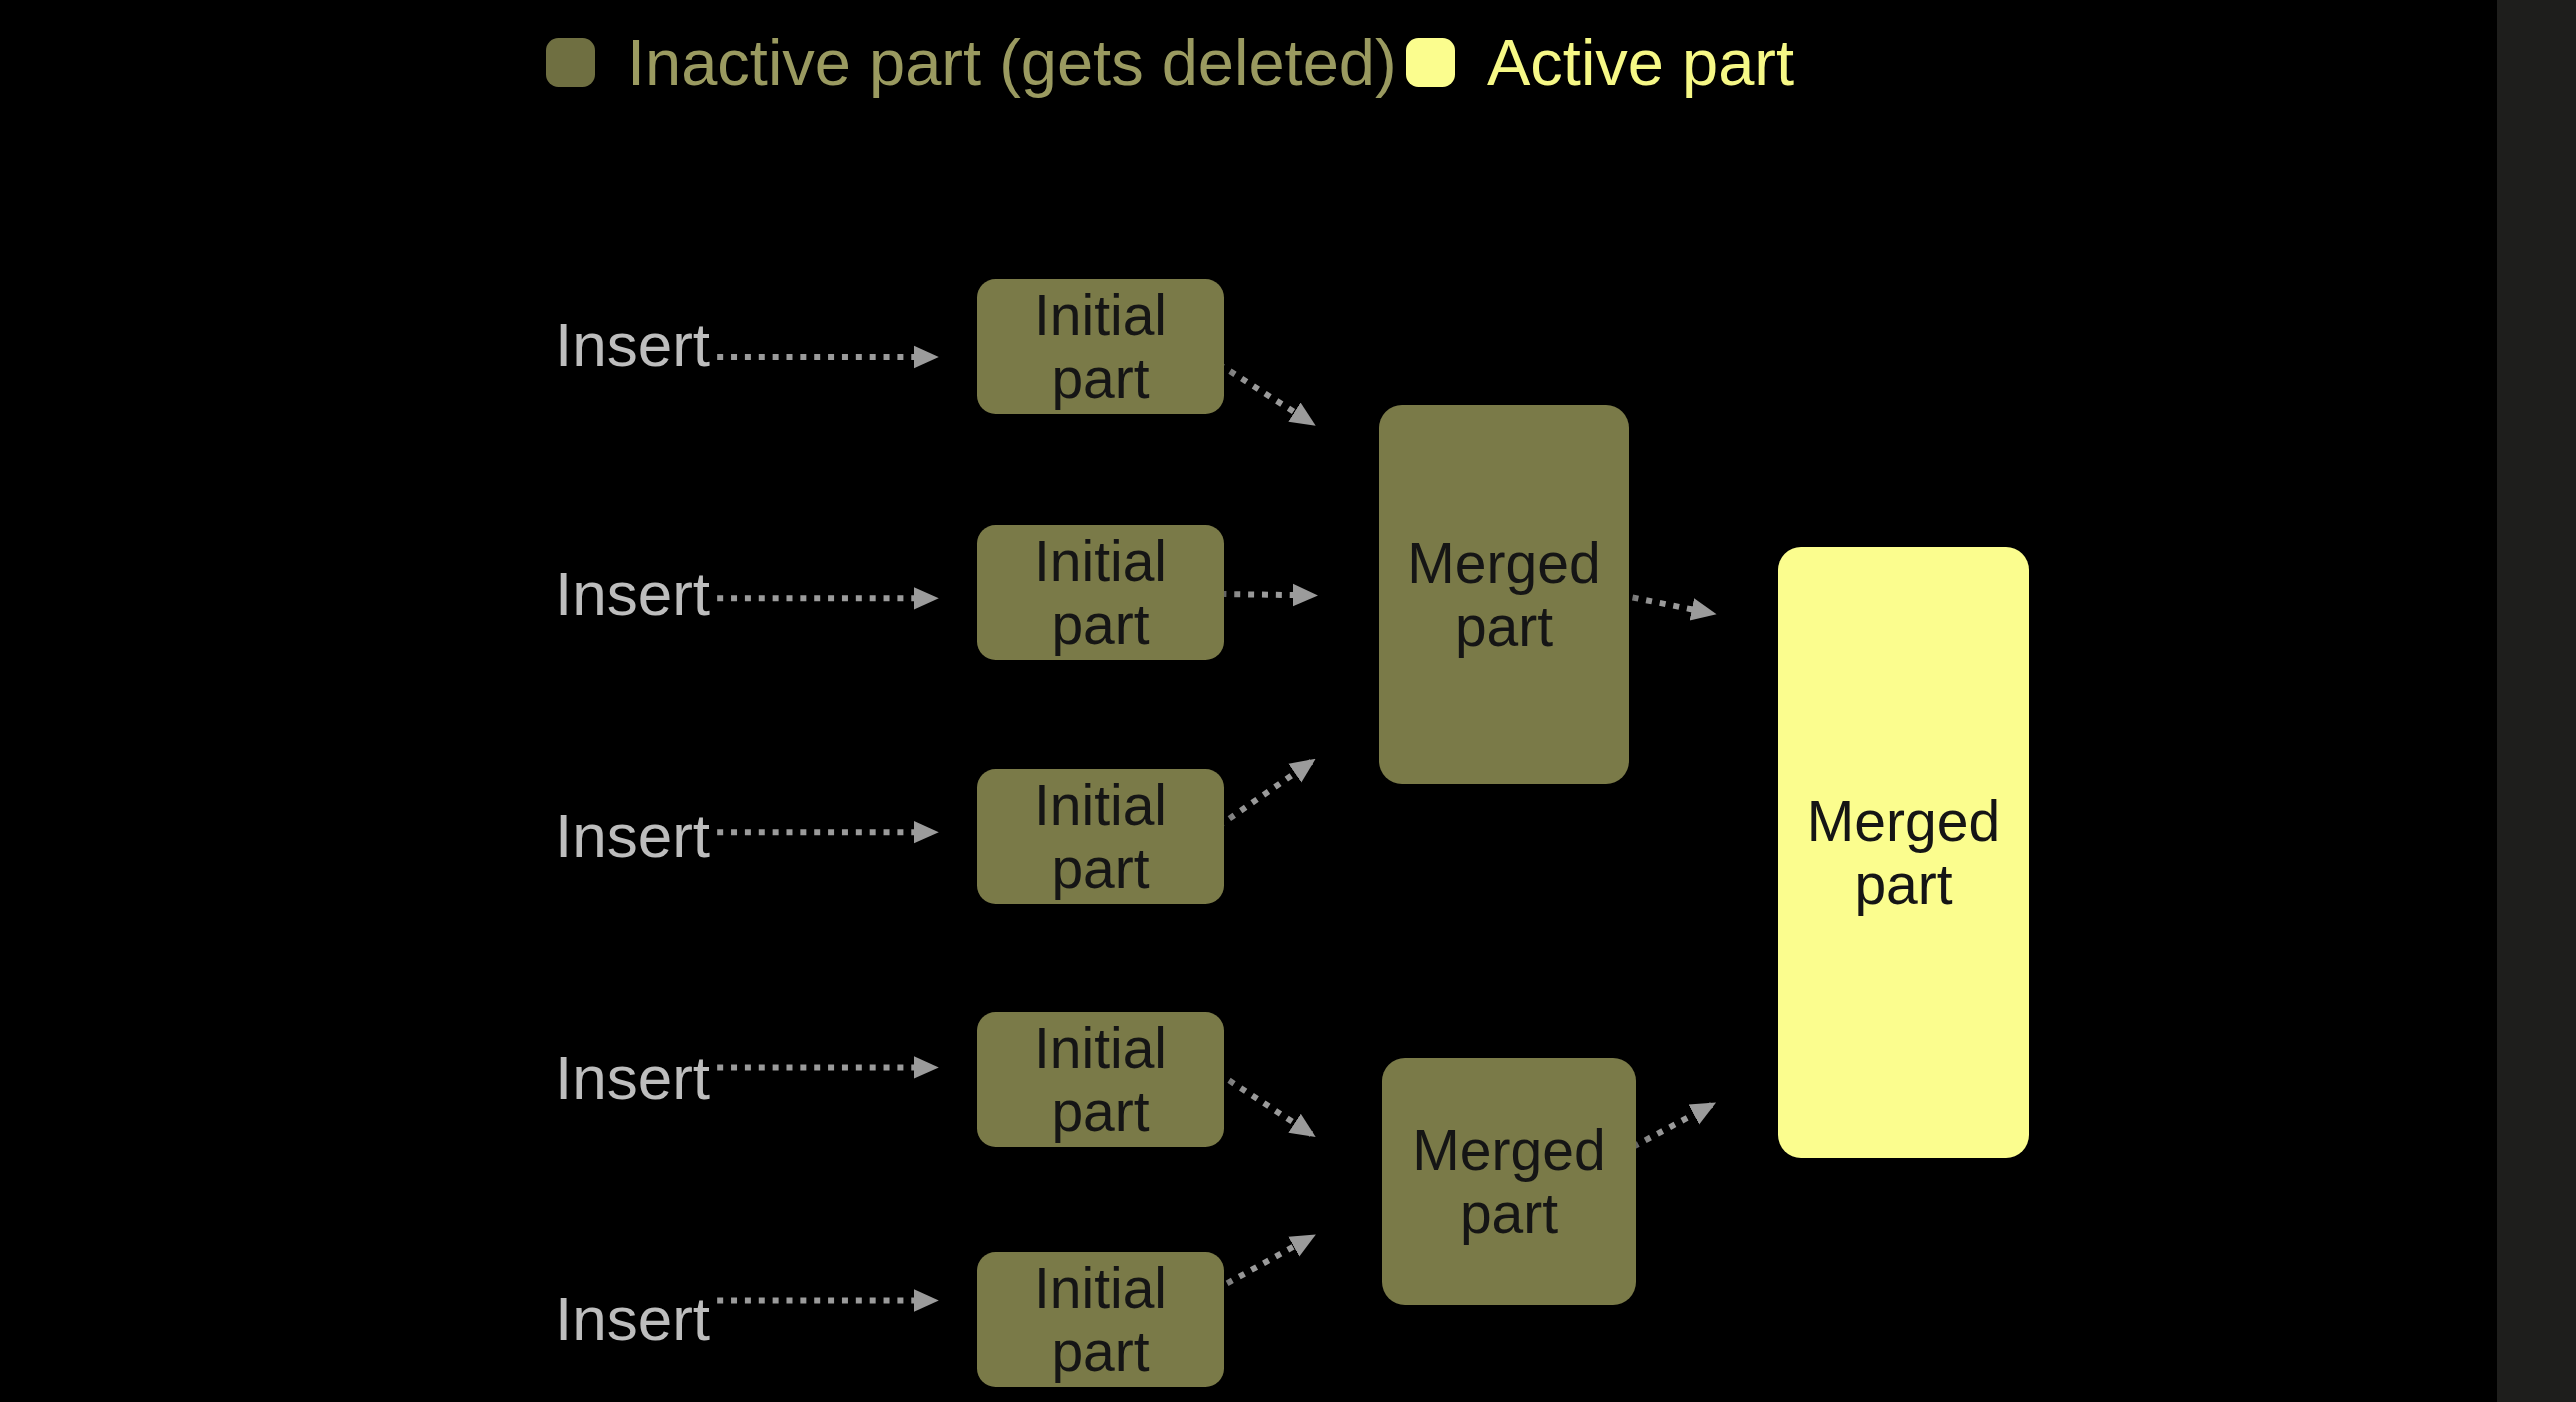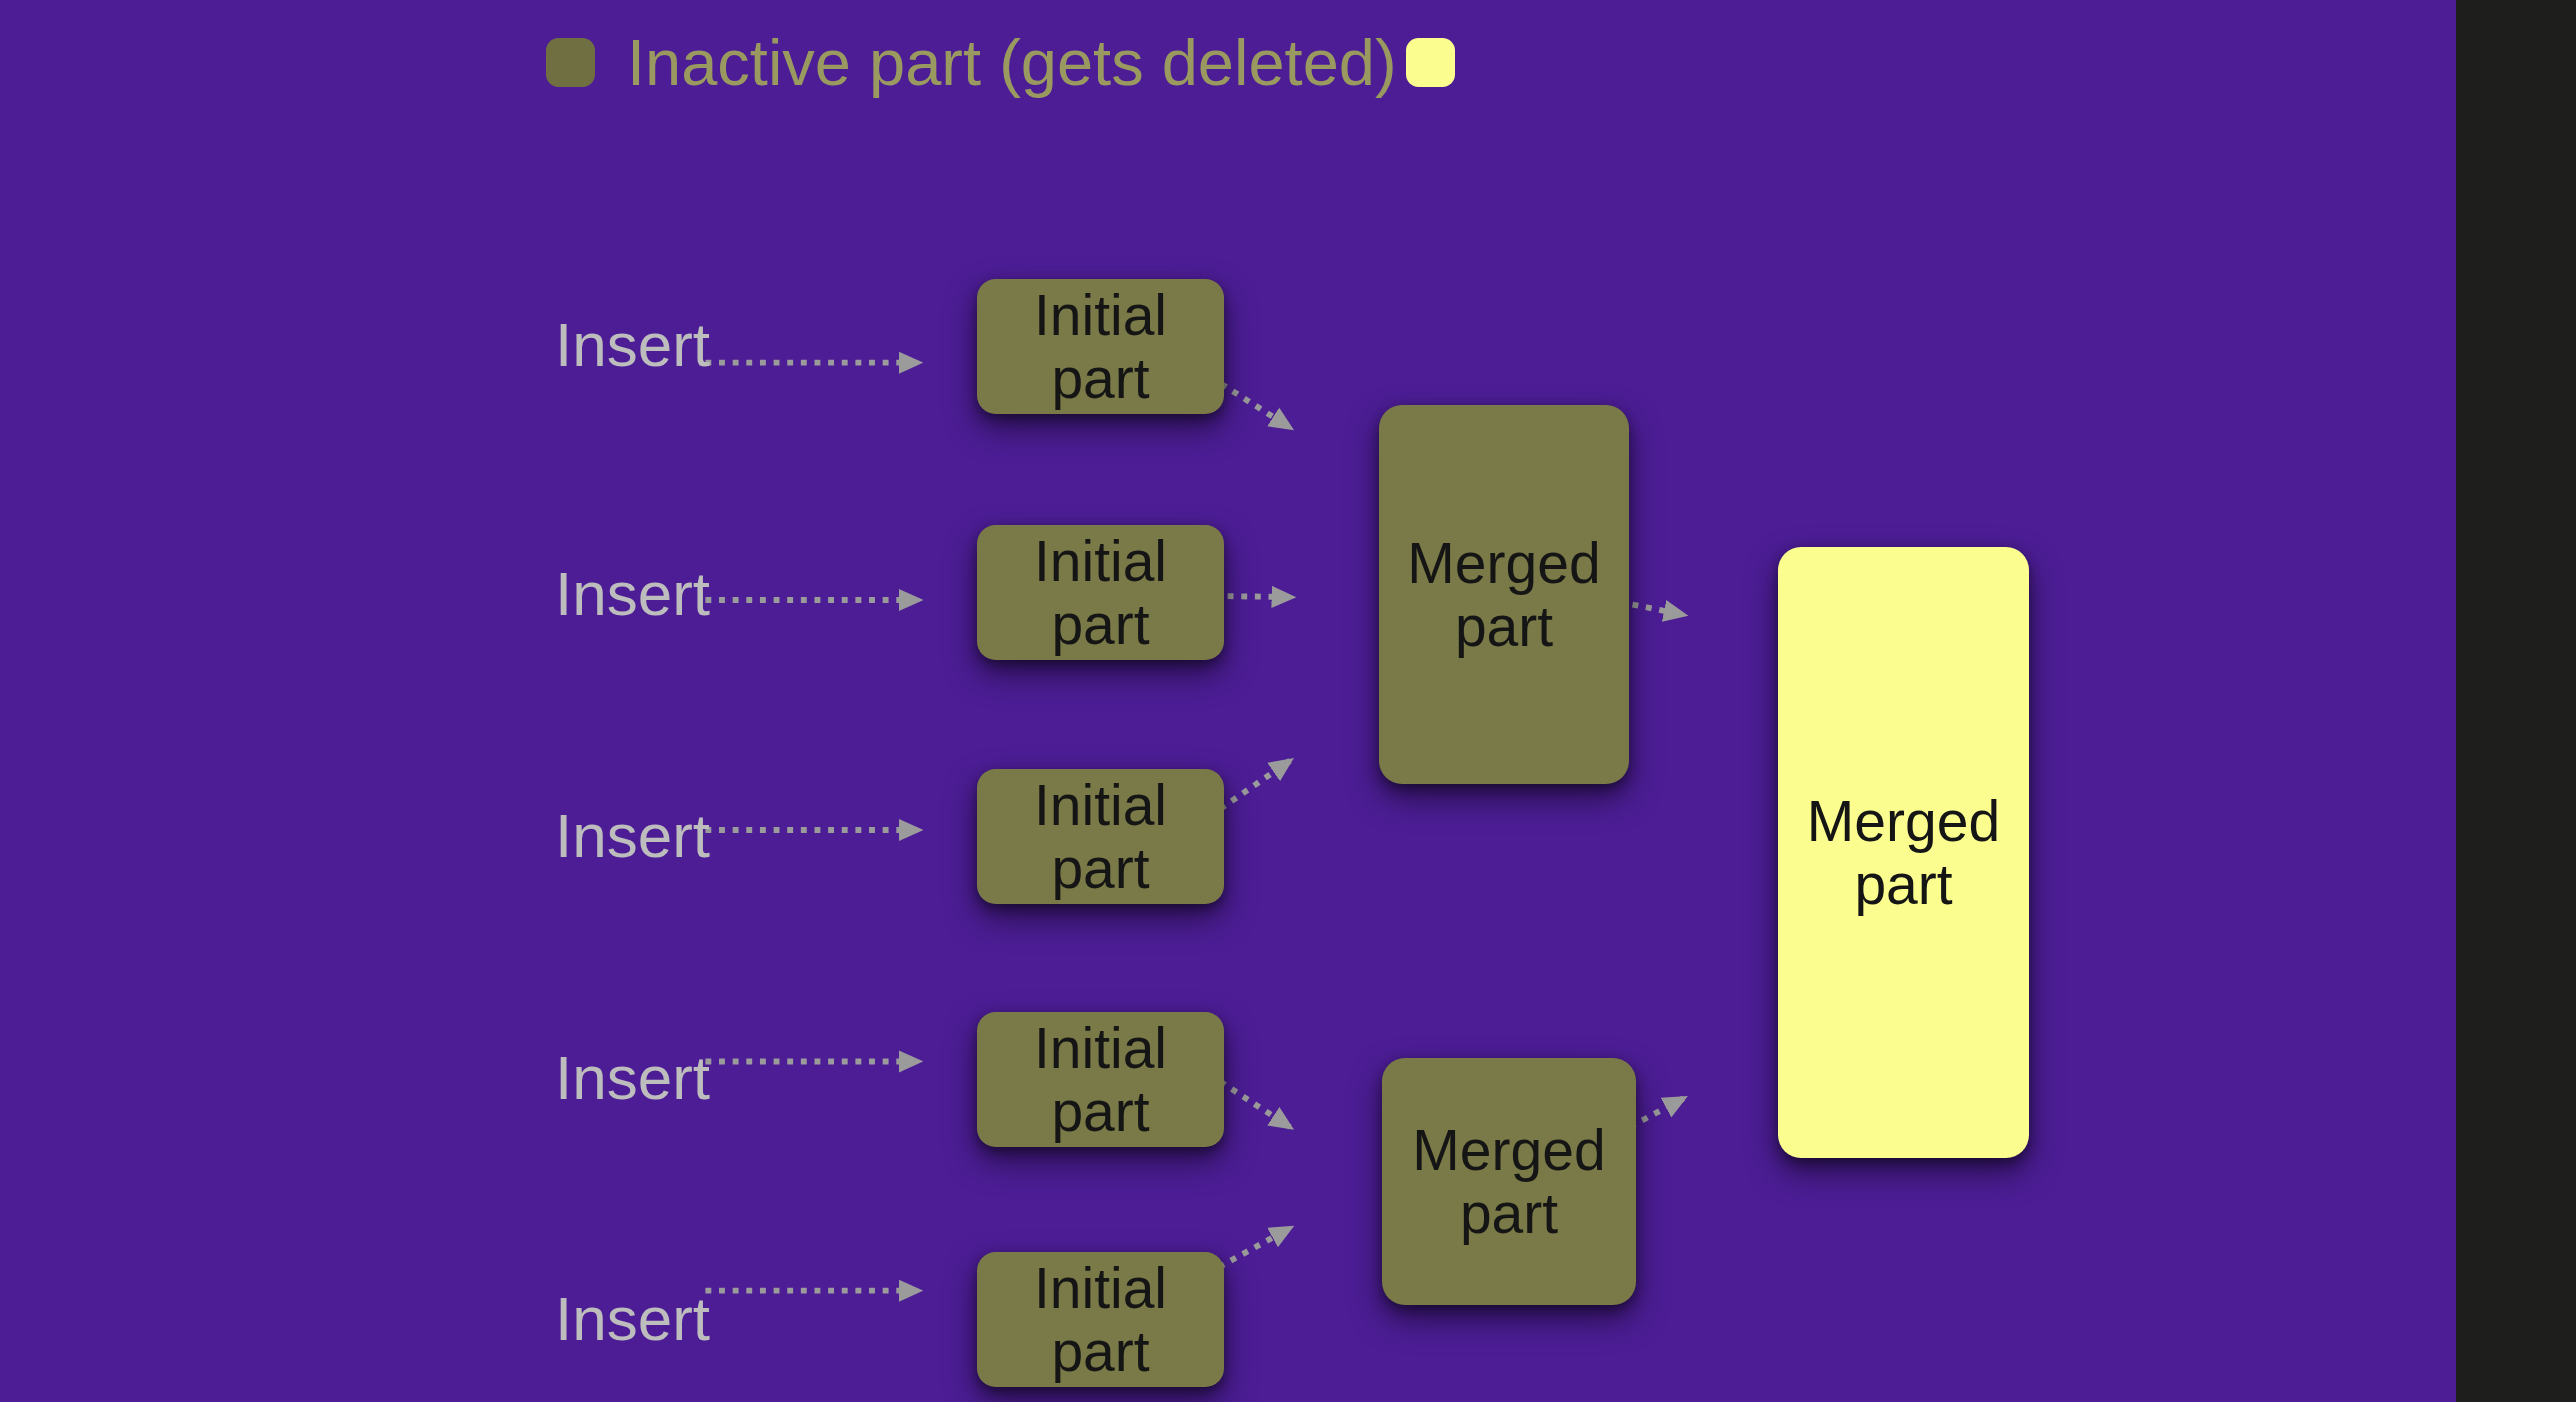--- a/index.html
+++ b/index.html
@@ -60,29 +60,30 @@
     left: 0;
     top: 0;
     width: 100%;
     height: 100%;
     pointer-events: none;
   }
 </style>
 </head>
 <body style="background: rgb(30, 30, 28);">
 
-<div id="canvas" style="width: 2456px; height: 1402px; background: #4c1d95;">
+<div id="canvas" style="width: 2456px; height: 1402px; background: #000000; padding-left: 41px;">
 
   <div class="legend">
     <div class="legend-item" style="left: 546px;">
       <span class="swatch" style="background: rgb(111, 111, 65);"></span>
       <span class="legend-label" style="color: rgb(154, 154, 96);">Inactive part (gets deleted)</span>
     </div>
     <div class="legend-item" style="left: 1406px;">
       <span class="swatch" style="background: rgb(251, 253, 142);"></span>
+      <span class="legend-label" style="color: rgb(246, 248, 134);">Active part</span>
     </div>
   </div>
 
   <svg class="edges-layer" viewBox="0 0 3332 1814" xmlns="http://www.w3.org/2000/svg">
     <defs>
       <marker id="arrow-head" viewBox="0 0 10 10" refX="8" refY="5" markerWidth="4.2" markerHeight="4.2" orient="auto-start-reverse">
         <path id="arrow-head-path" d="M 0 0.5 L 10 5 L 0 9.5 z" fill="#9b9b9b"></path>
       </marker>
     </defs>
     <g id="edge-group">

